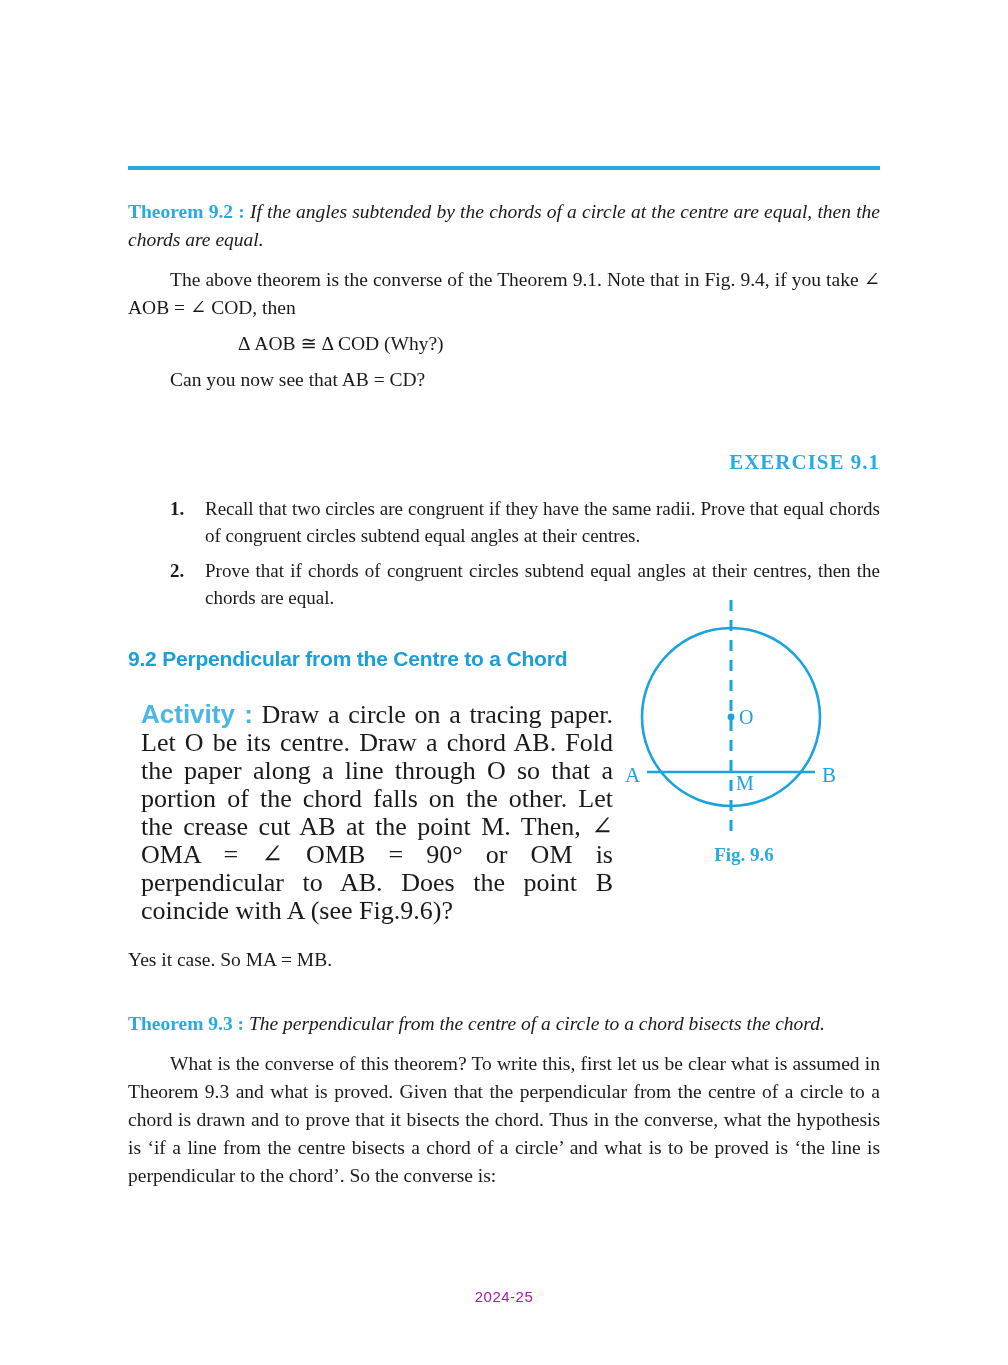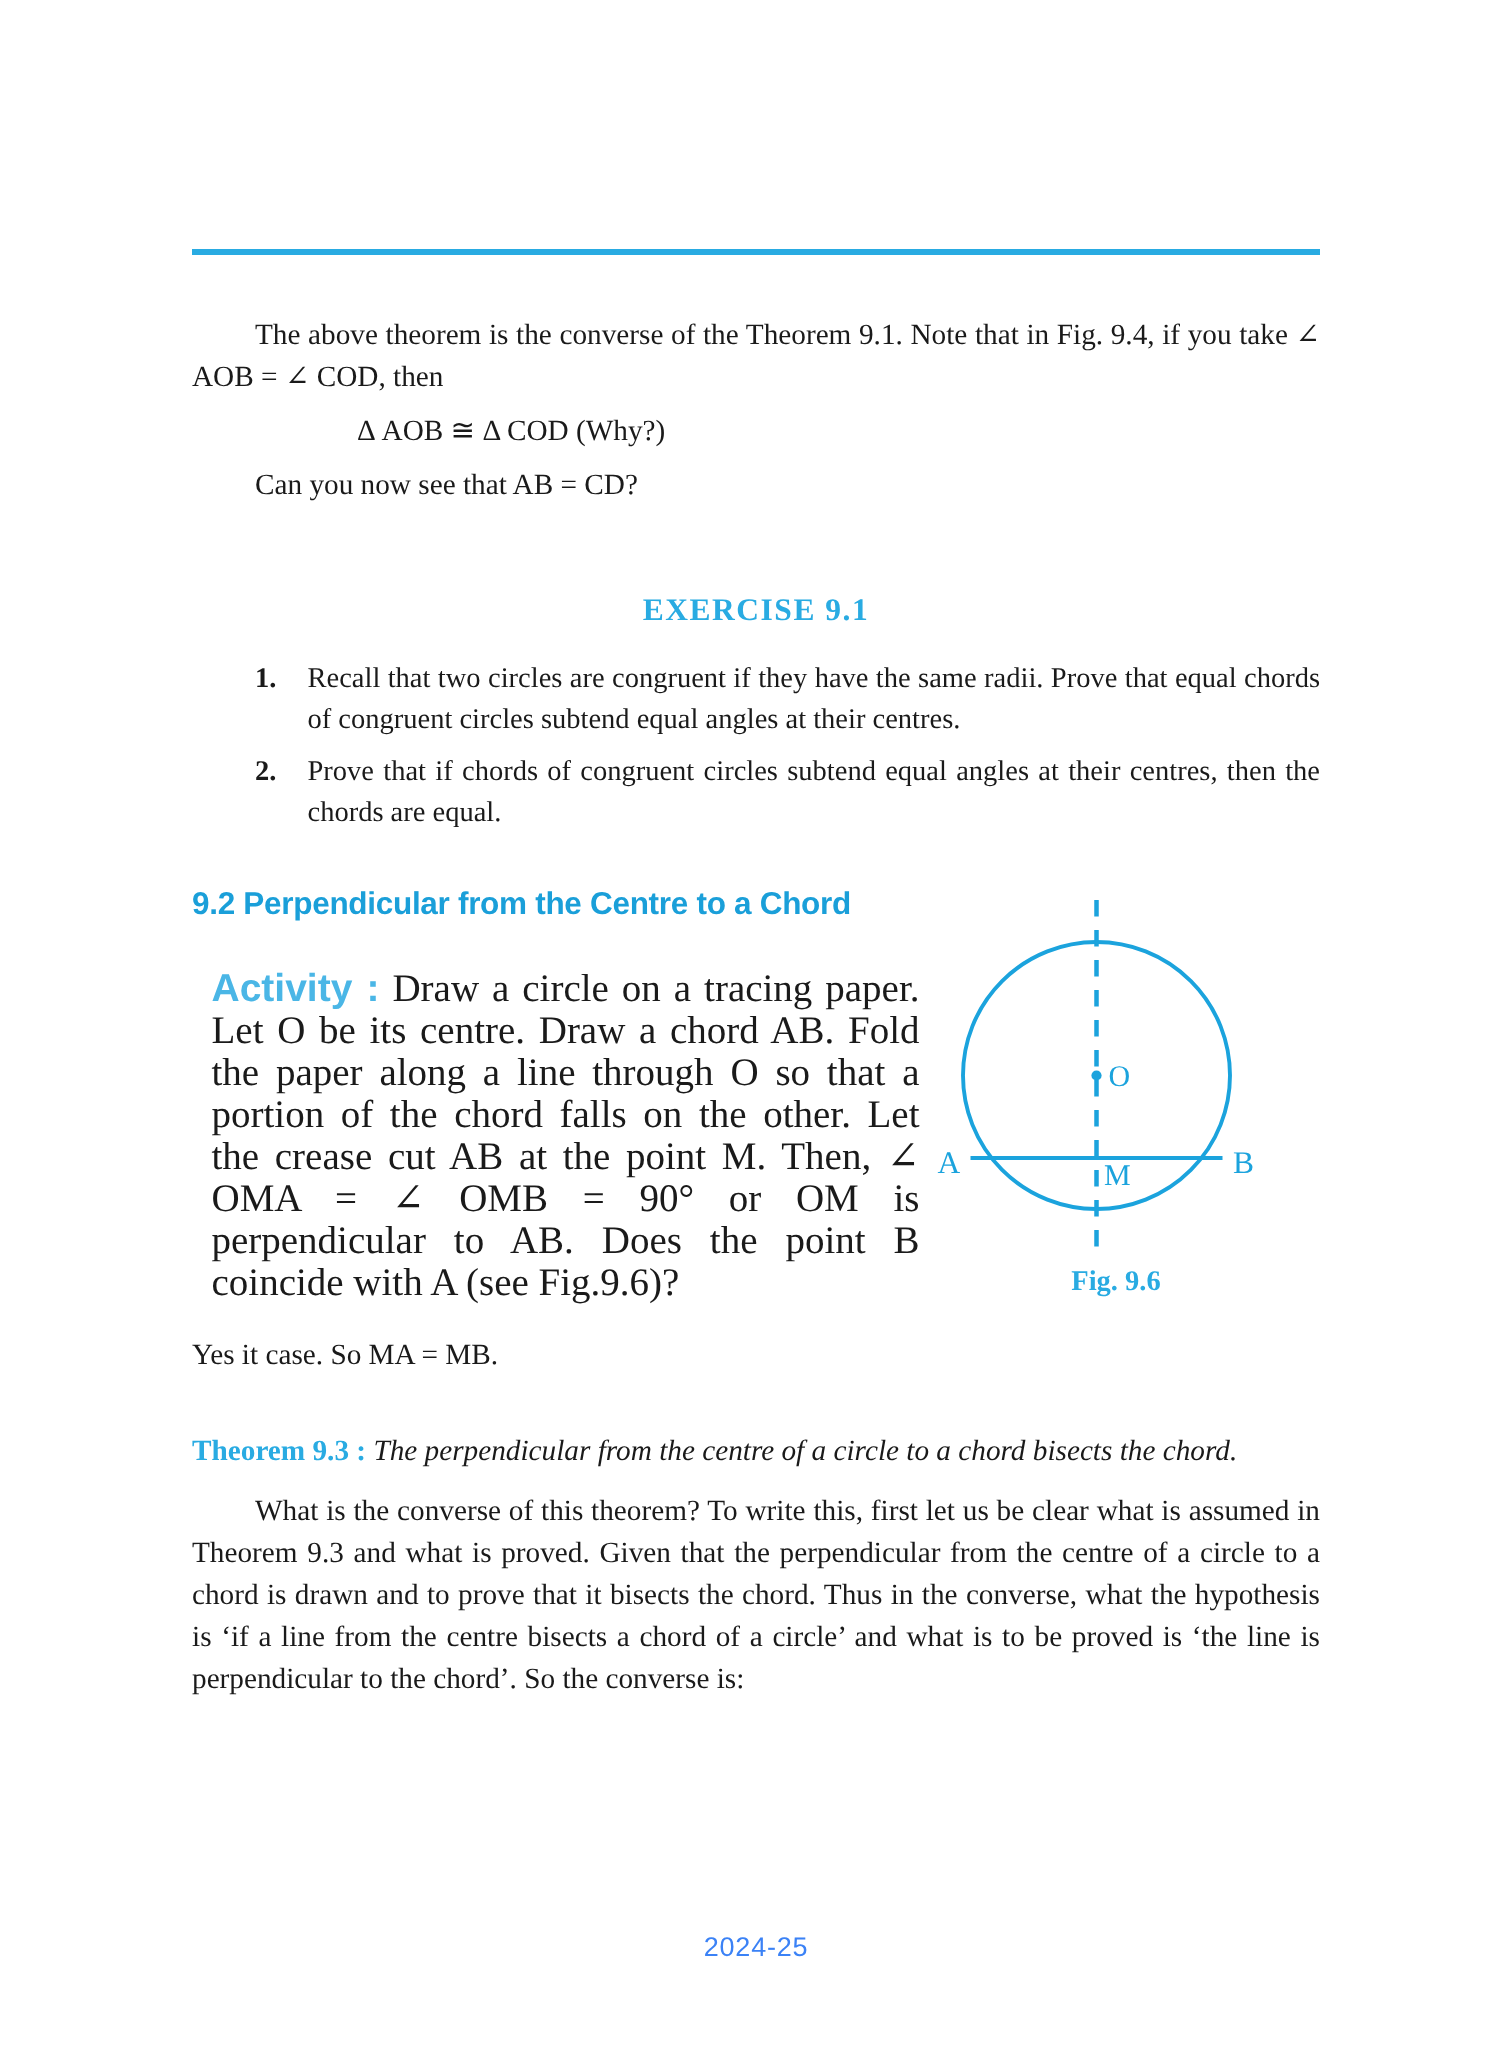--- a/index.html
+++ b/index.html
@@ -99,21 +99,21 @@
 
   p.centered-math {
     margin: 0;
     font-size: 19.5px;
     line-height: 28px;
     padding-left: 110px;
   }
 
   
   .exercise-title {
-    text-align: center;
+    text-align: right;
     color: #29abe2;
     font-weight: bold;
     font-size: 21px;
     letter-spacing: 1px;
     font-family: "Liberation Serif", serif;
   }
   .ex-list {
     margin: 0;
     padding: 0;
     list-style: none;
@@ -181,38 +181,42 @@
     font-family: "Liberation Serif", serif;
   }
 
   
   .footer {
     position: absolute;
     left: 0;
     top: 1288px;
     width: 1008px;
     text-align: center;
-    font-size: 18px;
+    font-size: 15px;
     font-family: "Liberation Sans", sans-serif;
-    color: #3b82f6;
+    color: #a21caf;
     letter-spacing: 0.5px;
   }
 </style>
 </head>
 <body>
 
 <div class="page">
 
   <div class="header-rule"></div>
 
   <div class="content">
 
 
     <div class="gap-16"></div>
 
+    <p class="theorem">
+      <span class="thm-label">Theorem 9.2 :</span>
+      <span class="thm-body">If the angles subtended by the chords of a circle at the centre are equal, then the chords are equal.</span>
+    </p>
 
     <div class="gap-12"></div>
 
     <p class="body indent">The above theorem is the converse of the Theorem 9.1. Note that in Fig. 9.4, if you take ∠ AOB = ∠ COD, then</p>
 
     <div class="gap-8"></div>
 
     <p class="centered-math">Δ AOB ≅ Δ COD (Why?)</p>
 
     <div class="gap-8"></div>

